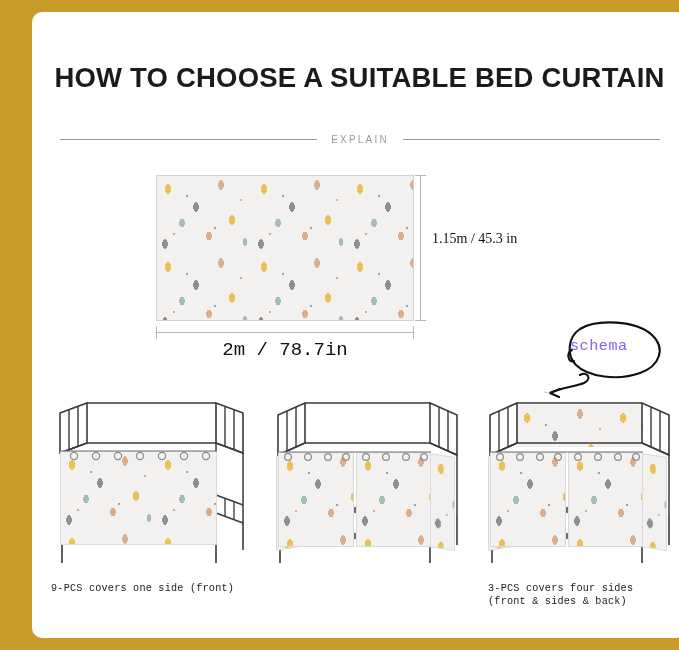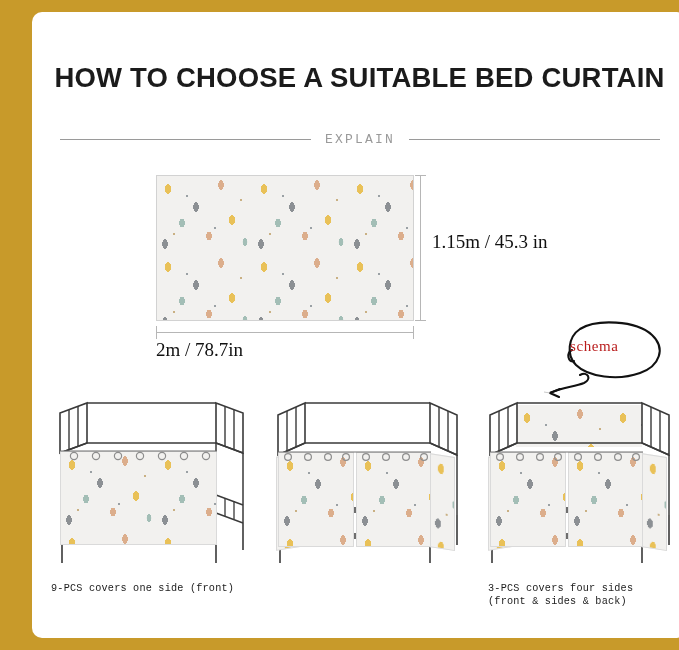--- a/index.html
+++ b/index.html
@@ -34,22 +34,22 @@
     white-space:nowrap;
   }
 
   
   #divider{
     position:absolute;left:28px;top:120px;width:600px;height:14px;
     display:flex;align-items:center;justify-content:center;gap:14px;
   }
   #divider .rule{flex:1 1 auto;height:1px;background:#9a9a9a;}
   #divider .word{
-    font-size:13px;color:#9a9a9a;letter-spacing:2.2px;
-    font-family:Liberation Mono, monospace;
+    font-size:10px;color:#9a9a9a;letter-spacing:2.2px;
+    font-family:Liberation Sans, sans-serif;
     white-space:nowrap;
   }
 
   
   .fabric{
     background-color:#F2F1EF;
     background-image:
       radial-gradient(ellipse 3.2px 5.2px at 11px 13px, #E9C158 0 96%, transparent 97%),
       radial-gradient(ellipse 3.0px 4.8px at 39px 31px, #8C9094 0 96%, transparent 97%),
       radial-gradient(ellipse 3.0px 5.0px at 64px 9px,  #DCAE8C 0 96%, transparent 97%),
@@ -74,39 +74,40 @@
     box-sizing:border-box;
   }
   .dimline{position:absolute;background:#b6b6b6;}
   
   #dim-v{left:388px;top:163px;width:1px;height:146px;}
   #dim-v-t{left:383px;top:163px;width:11px;height:1px;}
   #dim-v-b{left:383px;top:308px;width:11px;height:1px;}
   #label-h{
     position:absolute;left:400px;top:219px;
     font-family:"Liberation Serif", serif;
-    font-size:19px;color:#111;white-space:nowrap;
+    font-size:14px;color:#111;white-space:nowrap;
   }
   
   #dim-h{left:124px;top:320px;width:258px;height:1px;}
   #dim-h-l{left:124px;top:314px;width:1px;height:13px;}
   #dim-h-r{left:381px;top:314px;width:1px;height:13px;}
   #label-w{
     position:absolute;left:124px;top:327px;width:258px;
-    font-family:Liberation Serif, serif;
+    text-align:center;
+    font-family:Liberation Mono, monospace;
     font-size:19px;color:#111;white-space:nowrap;
   }
 
   
   #schema{position:absolute;left:512px;top:305px;width:130px;height:82px;}
   #schema svg{display:block;}
   #schema .word{
     position:absolute;left:26px;top:21px;
-    font-family:Liberation Serif, serif;
-    font-size:15px;color:#b91c1c;letter-spacing:0.6px;
+    font-family:Liberation Mono, monospace;
+    font-size:15px;color:#8b5cf6;letter-spacing:0.6px;
   }
 
   
   .bed{position:absolute;top:383px;width:215px;height:170px;}
   #bed1{left:18px;}
   #bed2{left:238px;}
   #bed3{left:450px;}
   .bed svg{display:block;position:absolute;left:0;top:0;}
   .panel{position:absolute;}
   .panel.edged{border:1px solid #dadada;box-sizing:border-box;}

